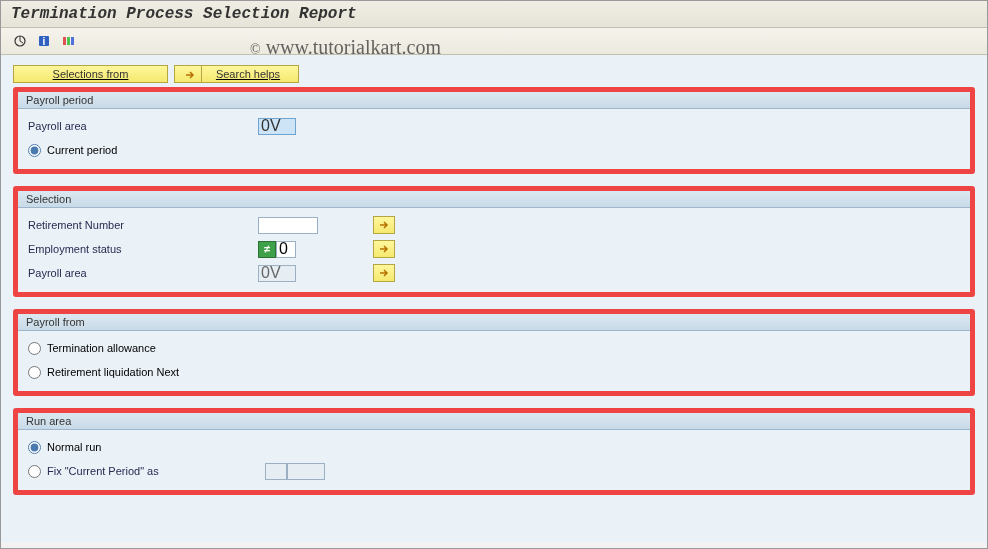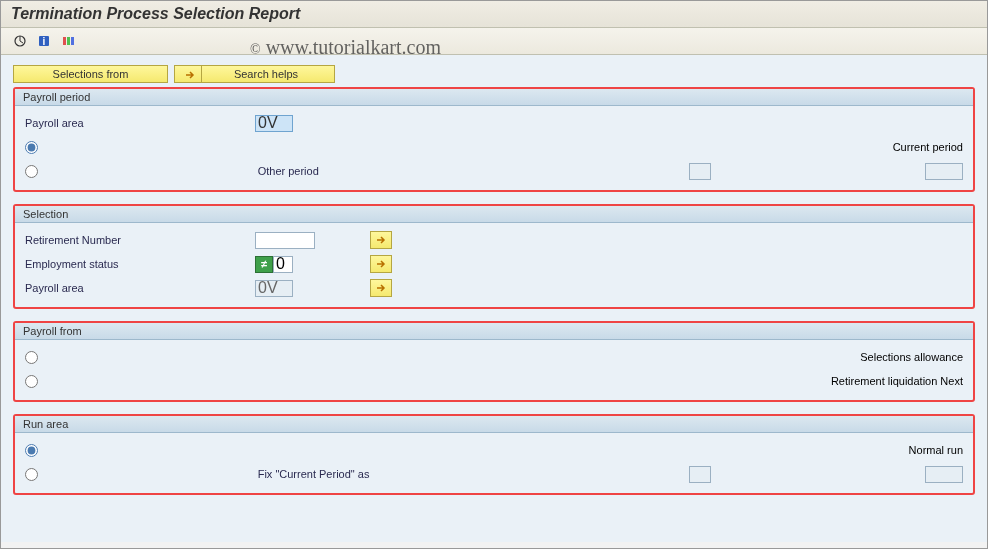--- a/index.html
+++ b/index.html
@@ -13,20 +13,21 @@
       border: 1px solid #999;
     }
     .title-bar {
       background: linear-gradient(to bottom, #f0ede4, #e6e3d8);
       border-bottom: 1px solid #c0c0b0;
       padding: 4px 10px;
       font-style: italic;
       font-weight: bold;
       font-size: 16px;
       color: #333;
+      font-family: Liberation Mono, monospace;
     }
     .toolbar {
       background: linear-gradient(to bottom, #f5f3ec, #ece9de);
       padding: 4px 10px;
       border-bottom: 1px solid #c0c0b0;
       display: flex;
       gap: 6px;
       align-items: center;
     }
     .toolbar-icon {
@@ -35,57 +36,57 @@
       display: flex;
       align-items: center;
       justify-content: center;
       cursor: pointer;
     }
     .content {
       background: #eaf1f7;
       padding: 10px 12px;
       height: calc(100% - 60px);
     }
-    .btn-row { display: flex; gap: 6px; margin-bottom: 4px; }
+    .btn-row { display: flex; gap: 6px; margin-bottom: 4px; text-decoration: underline; }
     .yellow-btn {
       background: linear-gradient(to bottom, #fef79c, #f5e96f);
       border: 1px solid #b5a642;
       padding: 2px 10px;
       font-size: 11px;
       color: #333;
       cursor: pointer;
       display: flex;
       align-items: center;
       gap: 6px;
     }
     .yellow-btn:first-child { width: 155px; justify-content: center; }
-    .yellow-btn:nth-child(2) { width: 161px; justify-content: center; position: relative; align-items: flex-end; }
+    .yellow-btn:nth-child(2) { width: 125px; justify-content: center; position: relative; align-items: flex-end; }
     .sep { width:1px; background:#b5a642; align-self: stretch; margin: -2px 0; }
     .group {
-      border: 2px solid #ef4444;
+      border: 5px solid #ef4444;
       border-radius: 3px;
       margin-bottom: 12px;
       background: #eaf1f7;
     }
     .group-title {
       background: linear-gradient(to bottom, #dce8f0, #c8dae8);
       border-bottom: 1px solid #9db8cc;
       padding: 2px 8px;
       font-size: 11px;
       color: #333;
     }
     .group-body { padding: 6px 10px; }
     .row {
       display: flex;
       align-items: center;
       height: 22px;
       margin-bottom: 2px;
     }
     .label { width: 230px; color: #2a2a50; }
-    .radio-row { display: flex; align-items: center; height: 22px; margin-bottom: 2px; justify-content: space-between; }
+    .radio-row { display: flex; align-items: center; height: 22px; margin-bottom: 2px; }
     input[type=radio] { margin-right: 6px; accent-color:#4a7ab0; }
     .small-input {
       width: 38px; height: 17px; border: 1px solid #9bb0c2; background: #fff; font-size: 16px; padding: 0 2px;
     }
     .small-input.ro { background: #e6eef4; color:#666; }
     .small-input.tiny { width: 22px; }
     .small-input.med { width: 60px; }
     .small-input.hl { background:#cde4f7; border-color:#6fa4d0; color:#333; }
     .green-ind {
       width: 18px; height: 17px; background: #3fa04a;
@@ -155,26 +156,20 @@
     <div class="group-title">Payroll period</div>
     <div class="group-body">
       <div class="row">
         <span class="label">Payroll area</span>
         <input class="small-input hl" value="0V" style="">
       </div>
       <div class="radio-row">
         <input type="radio" name="pp" checked="" style="">
         <span>Current period</span>
       </div>
-      <div class="radio-row">
-        <input type="radio" name="pp" style="">
-        <span class="label" style="width:218px">Other period</span>
-        <input class="small-input ro tiny" disabled="" style="">
-        <input class="small-input ro" disabled="" style="">
-      </div>
     </div>
   </div>
 
   <div class="group">
     <div class="group-title">Selection</div>
     <div class="group-body">
       <div class="row">
         <span class="label">Retirement Number</span>
         <input class="small-input med" value="" style="">
         <span class="arrow-btn">
@@ -207,21 +202,21 @@
           </span>
       </div>
     </div>
   </div>
 
   <div class="group">
     <div class="group-title">Payroll from</div>
     <div class="group-body">
       <div class="radio-row">
         <input type="radio" name="pt" style="">
-        <span>Selections allowance</span>
+        <span>Termination allowance</span>
       </div>
       <div class="radio-row">
         <input type="radio" name="pt" style="">
         <span>Retirement liquidation Next</span>
       </div>
     </div>
   </div>
 
   <div class="group">
     <div class="group-title">Run area</div>

